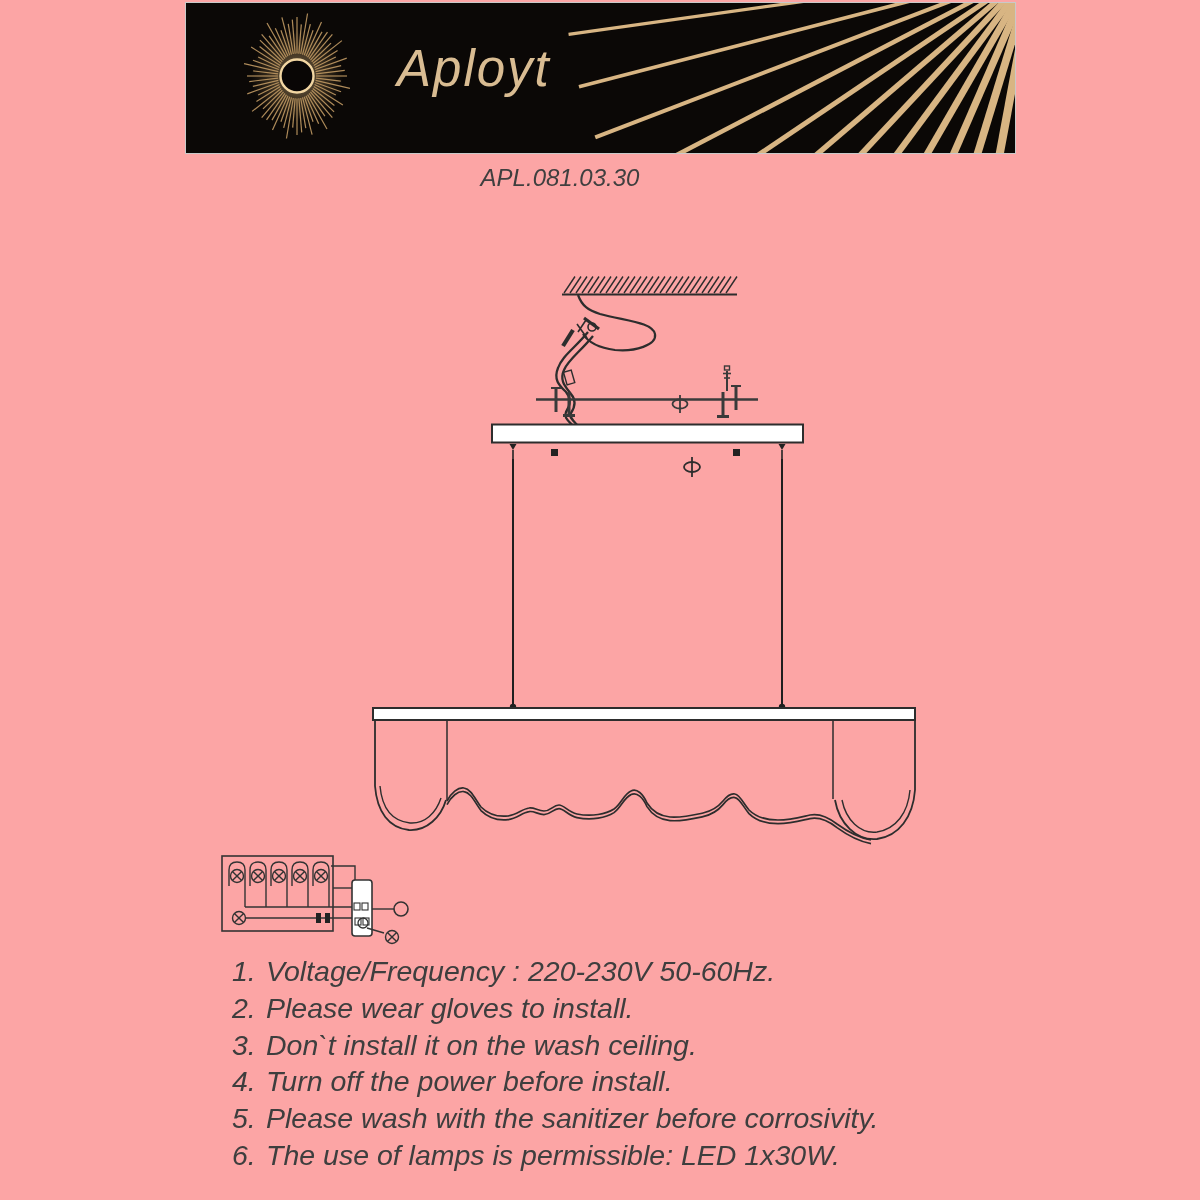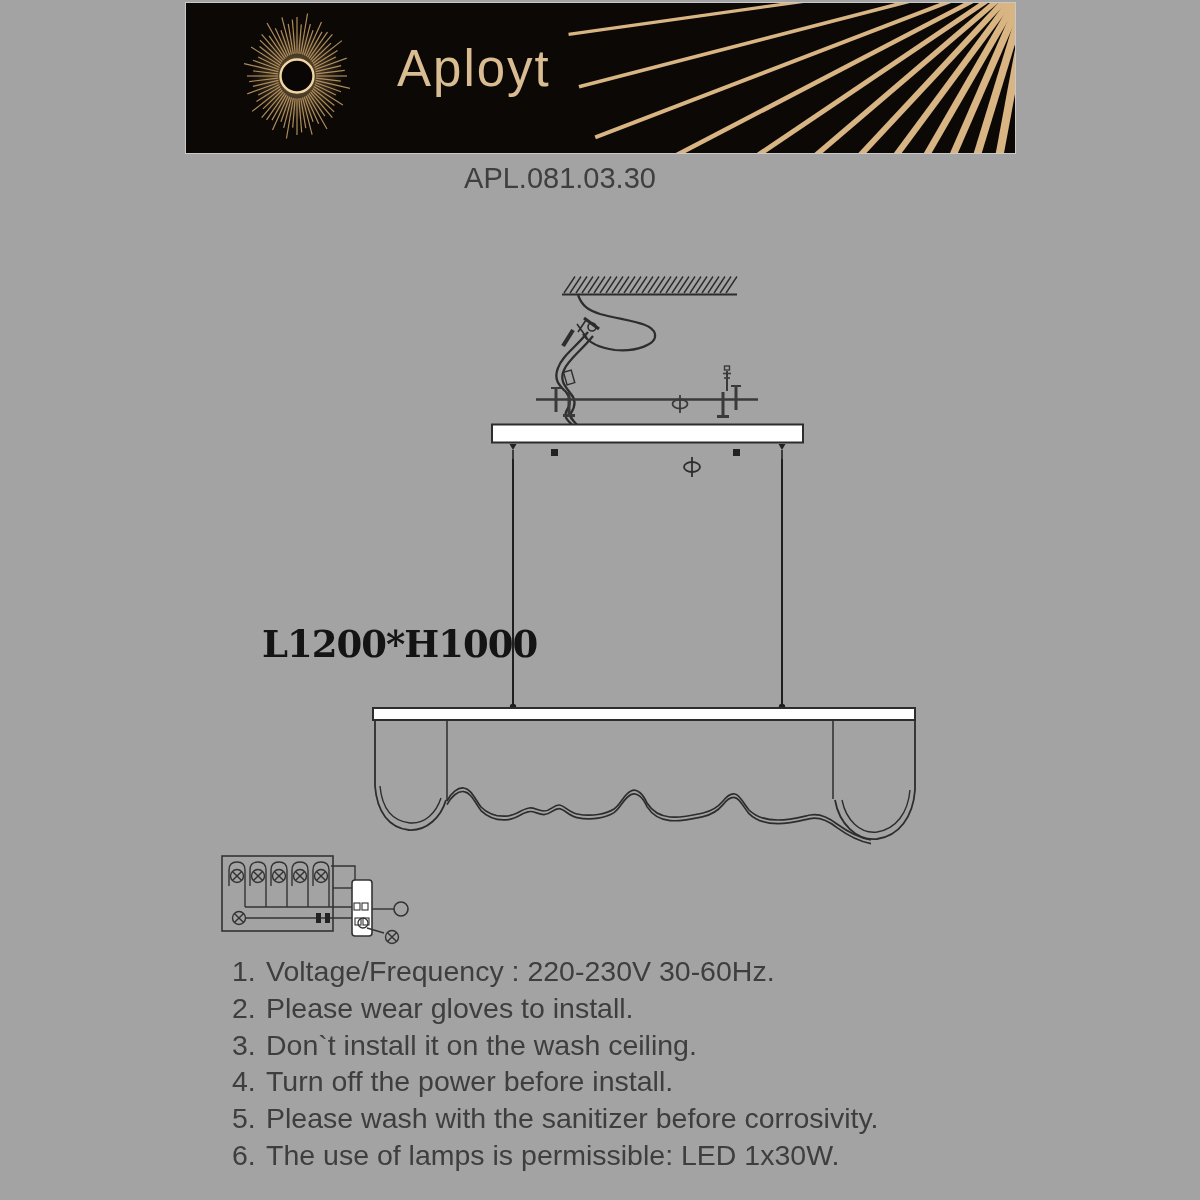--- a/index.html
+++ b/index.html
@@ -1,40 +1,40 @@
 <!DOCTYPE html>
 <html><head>
 <meta charset="utf-8">
 <style>
   html,body{margin:0;padding:0;}
   body{
     width:1200px;height:1200px;background:#ffffff;overflow:hidden;
     font-family:"Liberation Sans",sans-serif;position:relative;
   }
-  .page{position:absolute;inset:0;background:#a3a3a3;outline:1px solid #f0f0f0;}
+  .page{position:absolute;inset:0;background:#fca5a5;outline:1px solid #f0f0f0;font-style:italic;}
 
   
   .banner{
     position:absolute;left:185px;top:2px;width:831px;height:152px;
     background:var(--banner-bg,#0b0806);overflow:hidden;border:1px solid #c9c9c9;box-sizing:border-box;
   }
   .banner svg{position:absolute;left:0;top:0;}
   .brand{
     position:absolute;left:211px;top:36px;
     font-size:51px;color:var(--gold,#d9bc92);letter-spacing:2px;font-weight:400;
     font-family:"Liberation Sans",sans-serif;
   }
 
   
   .title-block{
     position:absolute;left:0;top:160px;width:1120px;text-align:center;
     color:#3f3f3f;
   }
   .title-line1{font-size:29px;line-height:36px;}
-  .title-line2{font-size:29px;line-height:36px;}
+  .title-line2{font-size:24px;line-height:36px;}
 
   
   #line-art{position:absolute;left:0;top:0;width:1200px;height:1200px;}
   .dim-label{
     position:absolute;left:262px;top:622px;
     font-family:"DejaVu Serif","Liberation Serif",serif;font-weight:bold;
     font-size:37px;color:#141414;letter-spacing:-1px;
   }
 
   
@@ -293,26 +293,25 @@
       </g>
       <g>
         <line x1="372" y1="909" x2="394" y2="909"></line>
         <circle cx="401" cy="909" r="7" stroke-width="1.6"></circle>
         <line x1="367" y1="928" x2="384" y2="933"></line>
         <use href="#lampSym" x="392" y="937"></use>
       </g>
     </g>
   </svg>
 
-  <div class="dim-label">L1200*H1000</div>
 
   <div class="instructions">
     <div class="instr-row">
       <span class="instr-num">1.</span>
-      <span class="instr-text">Voltage/Frequency : 220-230V 30-60Hz.</span>
+      <span class="instr-text">Voltage/Frequency : 220-230V 50-60Hz.</span>
     </div>
     <div class="instr-row">
       <span class="instr-num">2.</span>
       <span class="instr-text">Please wear gloves to install.</span>
     </div>
     <div class="instr-row">
       <span class="instr-num">3.</span>
       <span class="instr-text">Don`t install it on the wash ceiling.</span>
     </div>
     <div class="instr-row">

